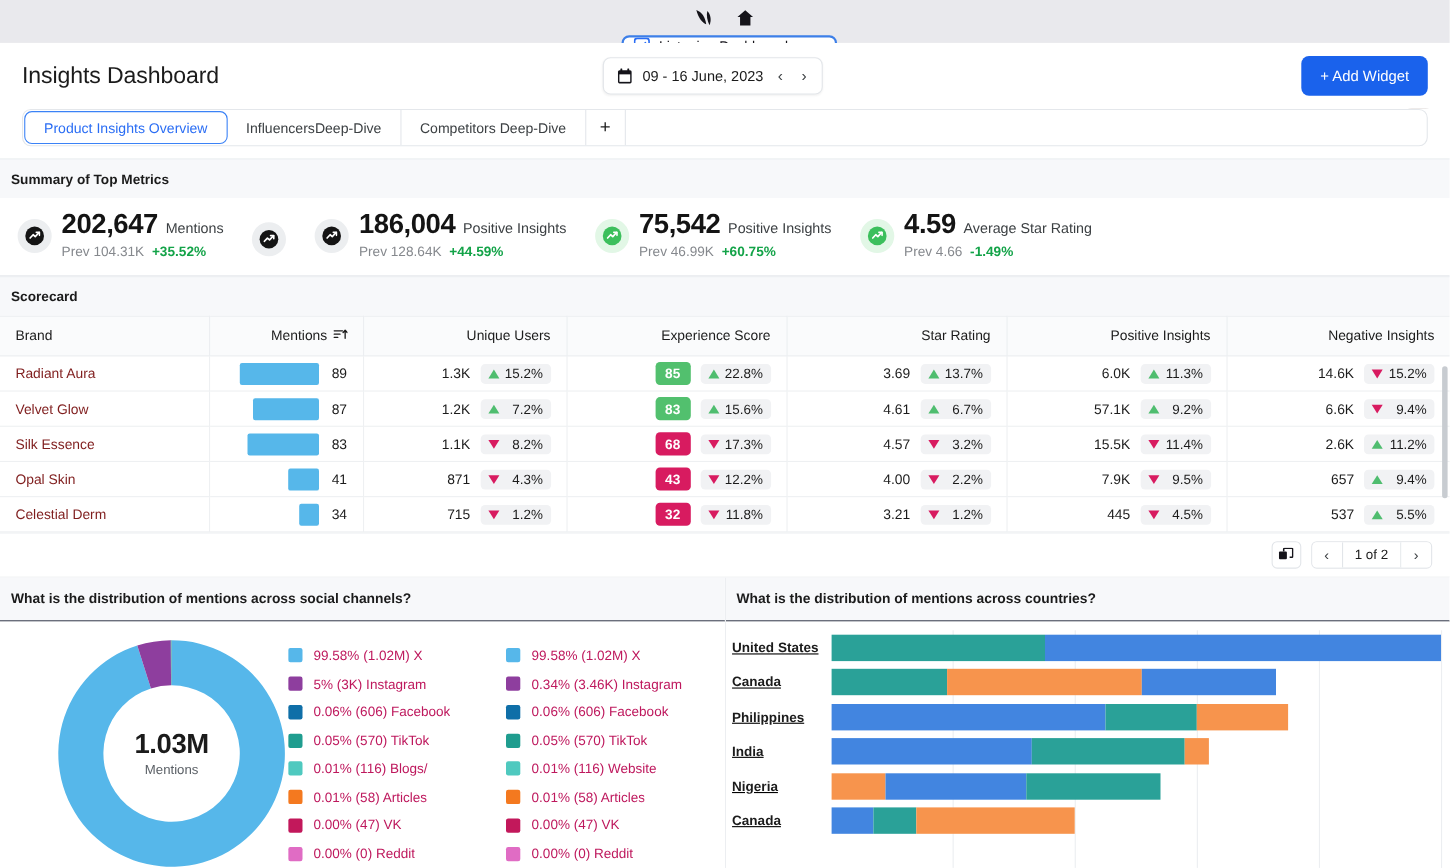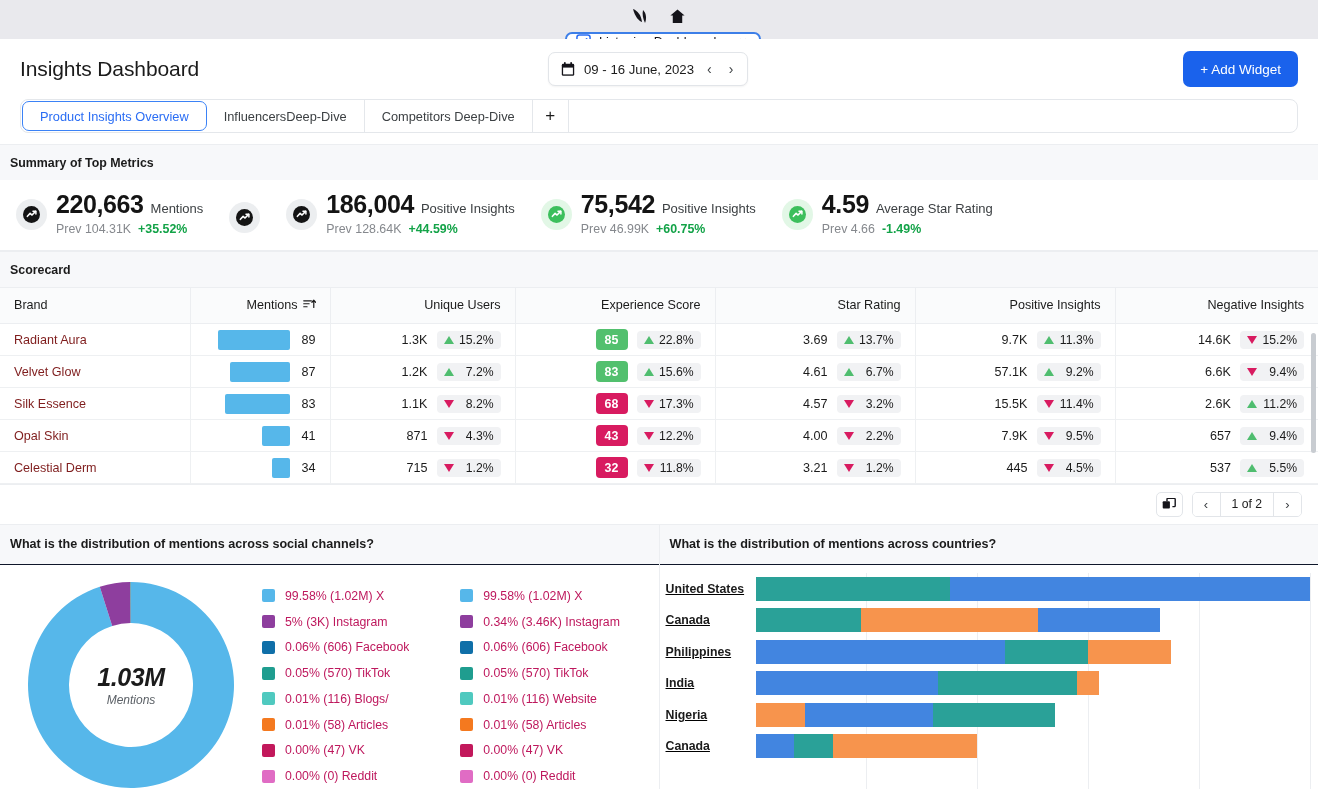--- a/index.html
+++ b/index.html
@@ -255,21 +255,21 @@
   .panel { flex: 1; min-width: 0; display: flex; flex-direction: column; overflow: hidden; }
   .panel.left { border-right: 1px solid #eceef1; }
   .panel-hd {
     font-size: 12.6px; font-weight: bold; color: #1b1b1b;
     padding: 12px 10px 13px 10px; background: #f7f8fa;
     border-bottom: 1px solid #0f172a;
   }
   .panel-body { flex: 1; display: flex; min-height: 0; overflow: hidden; background: #fff; }
 
   
-  .donut-area { width: 262px; flex-shrink: 0; display: flex; justify-content: center; padding-top: 14px; font-style: italic; }
+  .donut-area { width: 262px; flex-shrink: 0; display: flex; justify-content: flex-end; padding-top: 14px; }
   .donut { position: relative; width: 212px; height: 212px; }
   .donut svg { display: block; }
   .donut-center {
     position: absolute; left: 0; right: 0; top: 50%;
     transform: translateY(-50%); text-align: center;
   }
   .donut-big { font-size: 25px; font-weight: bold; color: #1b1b1b; letter-spacing: -0.4px; }
   .donut-small { font-size: 12px; color: #5b6066; margin-top: 1px; }
 
   .legends { flex: 1; display: flex; padding-top: 18px; gap: 0; overflow: hidden; }
@@ -413,21 +413,21 @@
         <div class="m-ring ">
          <div class="m-dot">
             <svg width="11" height="11" viewBox="0 0 12 12">
               <path d="M1.5 8 L4.5 4.8 L6.6 6.6 L10.4 2.6" stroke="#ffffff" stroke-width="1.7" fill="none" stroke-linecap="round" stroke-linejoin="round"></path>
               <path d="M7.6 2.4 H10.8 V5.4" stroke="#ffffff" stroke-width="1.6" fill="none" stroke-linecap="round" stroke-linejoin="round"></path>
             </svg>
           </div>
        </div>
        <div class="m-body">
          <div class="m-top">
-           <span class="m-val">220,663</span>
+           <span class="m-val">202,647</span>
            <span class="m-label">Mentions</span>
          </div>
          <div class="m-sub">
            <span class="m-prev">Prev 104.31K</span>
            <span class="m-delta pos">+35.52%</span>
          </div>
        </div>
       </div>
       <div class="metric">
         <div class="m-ring ">
@@ -566,21 +566,21 @@
                 <span class="chip">
        <span class="tri-wrap">
                     <span class="tri up"></span>
                   </span>
        <span class="pct">13.7%</span>
      </span>
               </div>
        </td>
        <td>
          <div class="cell-flex">
-                <span>9.7K</span>
+                <span>6.0K</span>
                 <span class="chip">
        <span class="tri-wrap">
                     <span class="tri up"></span>
                   </span>
        <span class="pct">11.3%</span>
      </span>
               </div>
        </td>
        <td>
          <div class="cell-flex">

